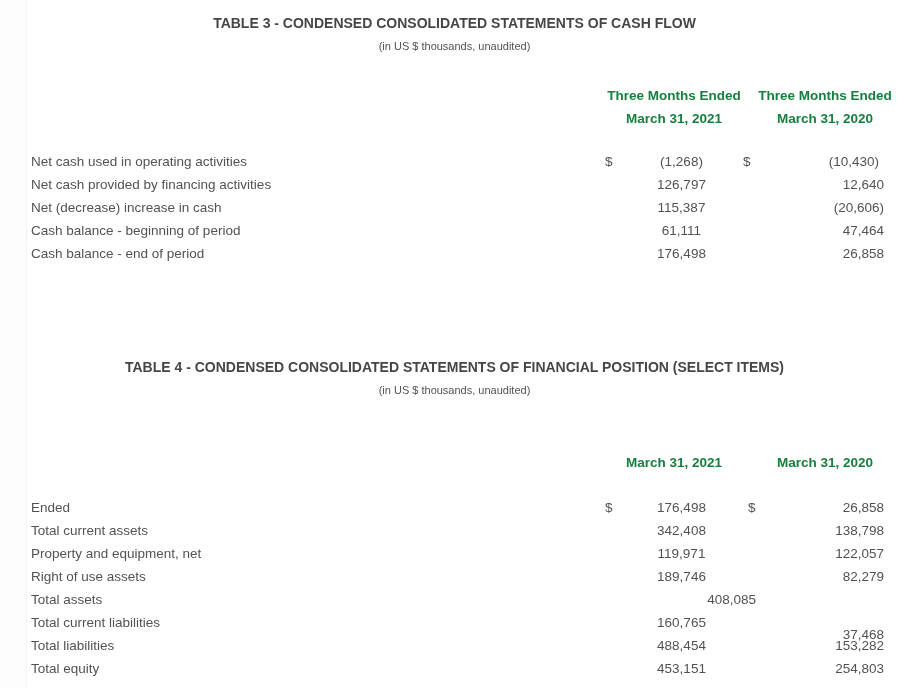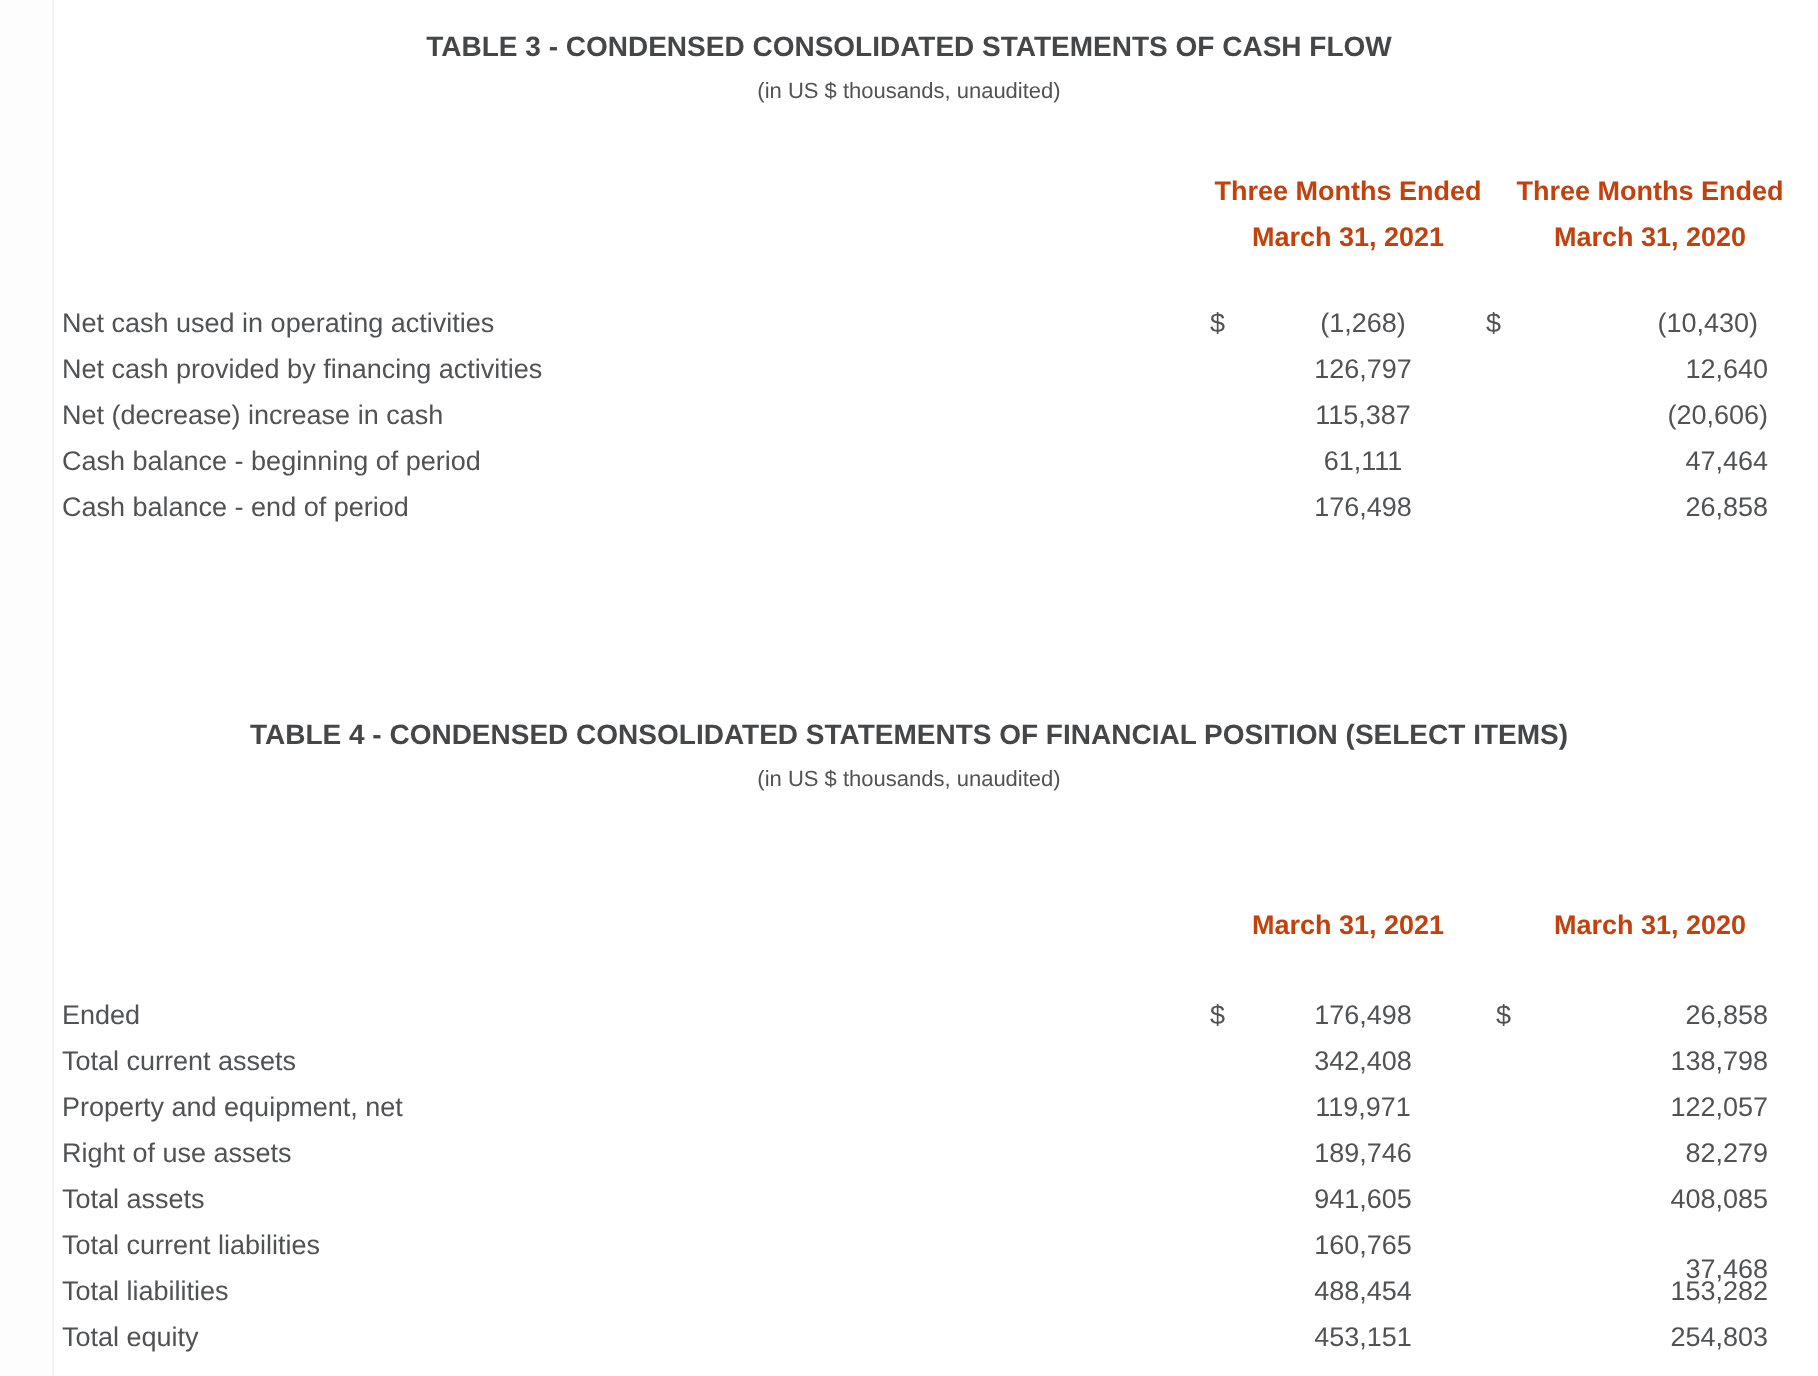--- a/index.html
+++ b/index.html
@@ -35,21 +35,21 @@
     left: 0; right: 0;
     text-align: center;
     font-size: 11px;
     line-height: 15px;
     color: #515254;
   }
   .colhead {
     position: absolute;
     text-align: center;
     font-weight: bold;
-    color: #c2410c;
+    color: #15803d;
     line-height: 23px;
     width: 138px;
   }
   .colhead.c1 { left: 605px; }
   .colhead.c2 { left: 756px; }
   .rows { position: absolute; left: 0; right: 0; }
   .row {
     display: flex;
     height: 23px;
     line-height: 23px;
@@ -164,21 +164,20 @@
     <div class="row">
       <div class="label">Right of use assets</div>
       <div class="cur"></div>
       <div class="num num1" style="padding-right: 5px;">189,746</div>
       <div class="gap cur"></div>
       <div class="num num2" style="padding-right: 5px;">82,279</div>
     </div>
     <div class="row">
       <div class="label">Total assets</div>
       <div class="cur"></div>
-      <div class="num num1" style="padding-right: 5px;">941,605</div>
       <div class="gap cur"></div>
       <div class="num num2" style="padding-right: 5px;">408,085</div>
     </div>
     <div class="row">
       <div class="label">Total current liabilities</div>
       <div class="cur"></div>
       <div class="num num1" style="padding-right: 5px;">160,765</div>
       <div class="gap cur"></div>
       <div class="num num2" style="padding-right: 5px; margin-top: 12px;">37,468</div>
     </div>

